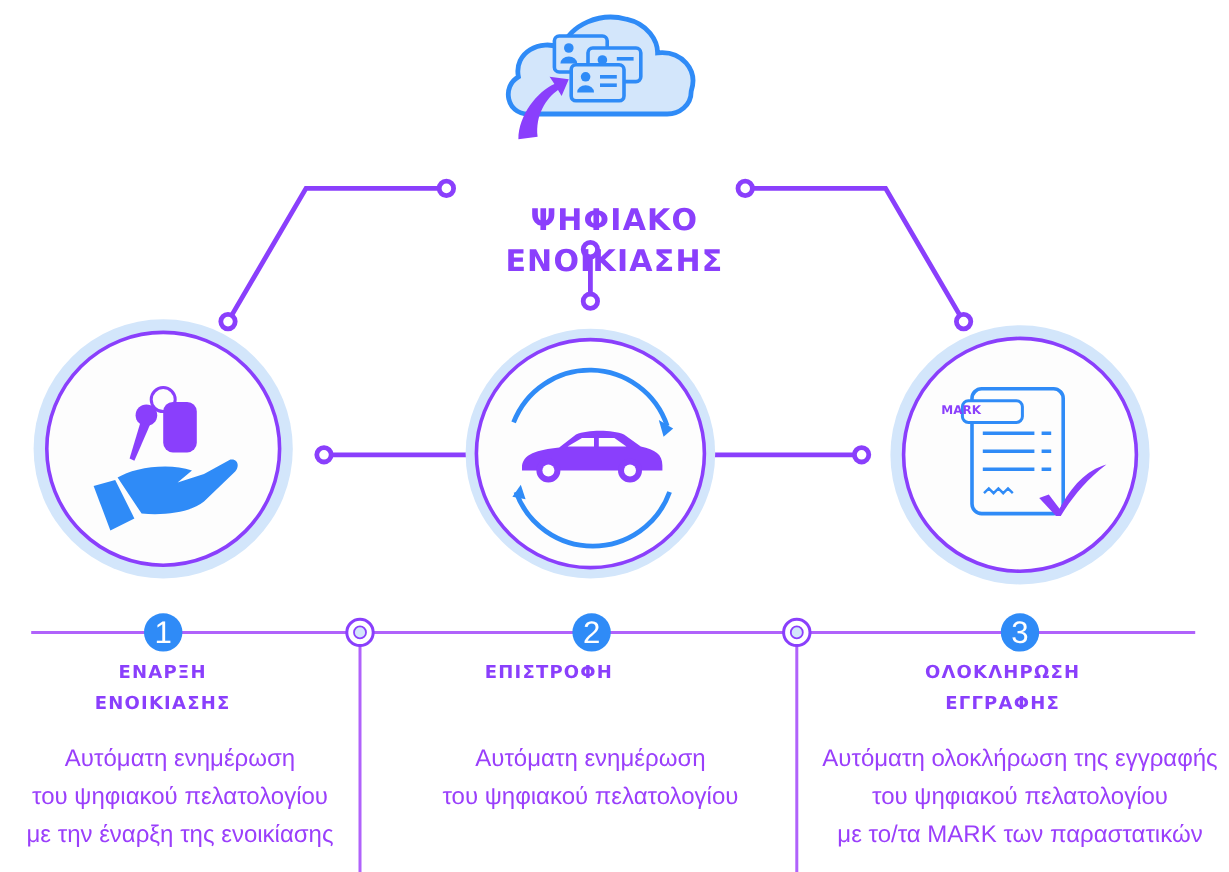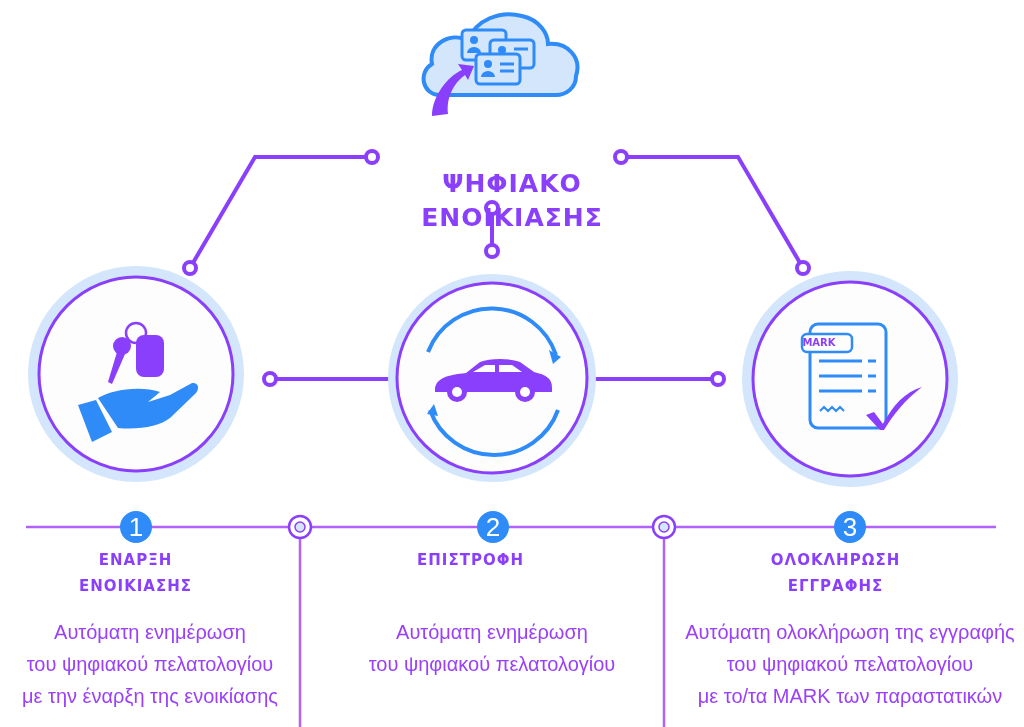--- a/index.html
+++ b/index.html
@@ -115,36 +115,36 @@
   <g>
     <circle cx="300" cy="527" r="11" fill="#fff" stroke="#8a3ffc" stroke-width="2.5"></circle>
     <circle cx="300" cy="527" r="5" fill="#d3e6fb" stroke="#8a3ffc" stroke-width="1.5"></circle>
   </g>
   <g>
     <circle cx="664" cy="527" r="11" fill="#fff" stroke="#8a3ffc" stroke-width="2.5"></circle>
     <circle cx="664" cy="527" r="5" fill="#d3e6fb" stroke="#8a3ffc" stroke-width="1.5"></circle>
   </g>
 </svg>
 
-<div class="abs" style="left:802px;top:336px;width:34px;text-align:center;color:#8a3ffc;font-family:'DejaVu Sans',sans-serif;font-weight:bold;font-size:10px;line-height:14px;">MARK</div>
+<div class="abs" style="left:784px;top:336px;width:34px;text-align:center;color:#8a3ffc;font-family:'DejaVu Sans',sans-serif;font-weight:bold;font-size:10px;line-height:14px;">MARK</div>
 
 <div class="hub-title">
   <div>ΨΗΦΙΑΚΟ</div>
   <div>ΕΝΟΙΚΙΑΣΗΣ</div>
 </div>
 
 <div class="step-num" style="left:120px;top:511px;">1</div>
 <div class="step-num" style="left:477px;top:511px;">2</div>
 <div class="step-num" style="left:834px;top:511px;">3</div>
 
 <div class="step-title" style="left:0px;top:547px;">
   <div>ΕΝΑΡΞΗ</div>
   <div>ΕΝΟΙΚΙΑΣΗΣ</div>
 </div>
-<div class="step-title" style="left:335px;top:547px;">
+<div class="step-title" style="left:322px;top:547px;">
   <div>ΕΠΙΣΤΡΟΦΗ</div>
 </div>
 <div class="step-title" style="left:700px;top:547px;">
   <div>ΟΛΟΚΛΗΡΩΣΗ</div>
   <div>ΕΓΓΡΑΦΗΣ</div>
 </div>
 
 <div class="step-desc" style="left:-30px;top:616px;">
   <div>Αυτόματη ενημέρωση</div>
   <div>του ψηφιακού πελατολογίου</div>

